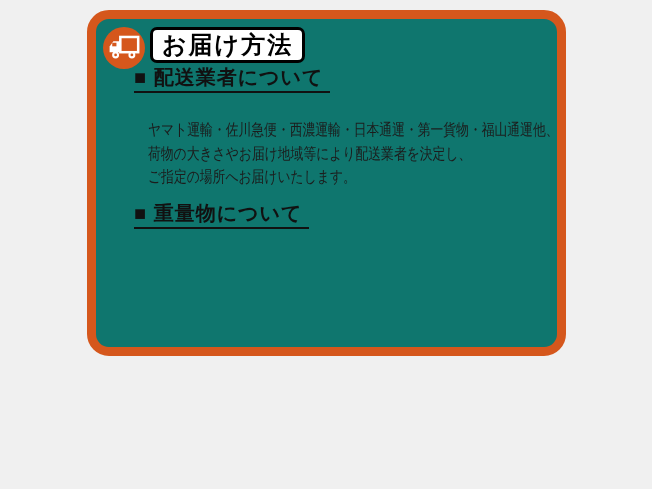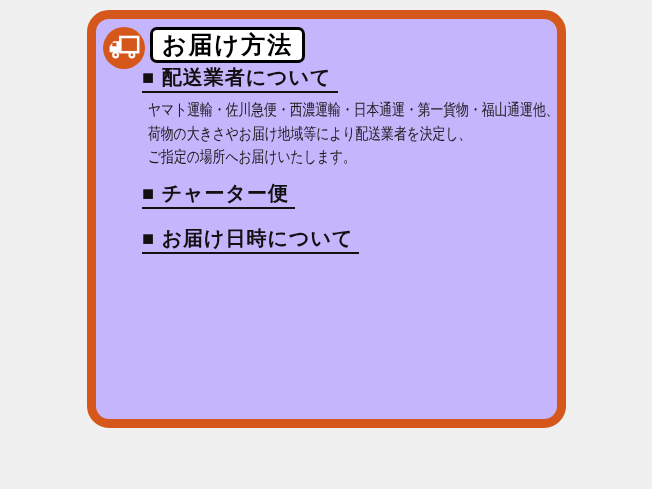--- a/index.html
+++ b/index.html
@@ -13,23 +13,23 @@
     background: #f0f0f0;
     font-family: "Liberation Sans", sans-serif;
     color: #1a1a1a;
     overflow: hidden;
   }
   .panel {
     position: absolute;
     left: 87px;
     top: 10px;
     width: 479px;
-    height: 418px;
+    height: 346px;
     box-sizing: border-box;
-    background: #c4b5fd;
+    background: #0f766e;
     border: 9px solid #d5571c;
     border-radius: 22px;
   }
   .truck-badge {
     position: absolute;
     left: 7px;
     top: 8px;
     width: 42px;
     height: 42px;
   }
@@ -67,25 +67,26 @@
   }
   .section-heading {
     display: inline-block;
     font-size: 20px;
     line-height: 24px;
     font-weight: bold;
     color: #111111;
     border-bottom: 2px solid #111111;
     padding: 0 6px 2px 0;
     letter-spacing: 1px;
-    margin: 0 0 5px 8px;
+    margin: 0 0 5px 0;
     white-space: nowrap;
   }
   .section-body {
     margin-left: 14px;
+    margin-top: 20px;
   }
   .line {
     font-size: 16px;
     line-height: 23.5px;
     color: #1c1c1c;
     white-space: nowrap;
     transform: scaleX(0.8);
     transform-origin: 0 50%;
   }
 </style>
@@ -114,21 +115,20 @@
     <div class="section">
       <div class="section-heading">■ 配送業者について</div>
       <div class="section-body">
         <div class="line">ヤマト運輸・佐川急便・西濃運輸・日本通運・第一貨物・福山通運他、</div>
         <div class="line">荷物の大きさやお届け地域等により配送業者を決定し、</div>
         <div class="line">ご指定の場所へお届けいたします。</div>
       </div>
     </div>
 
     <div class="section">
-      <div class="section-heading">■ チャーター便</div>
+      <div class="section-heading">■ 重量物について</div>
     </div>
 
     <div class="section">
-      <div class="section-heading">■ お届け日時について</div>
     </div>
 
   </div>
 </div>
 
 </body></html>

